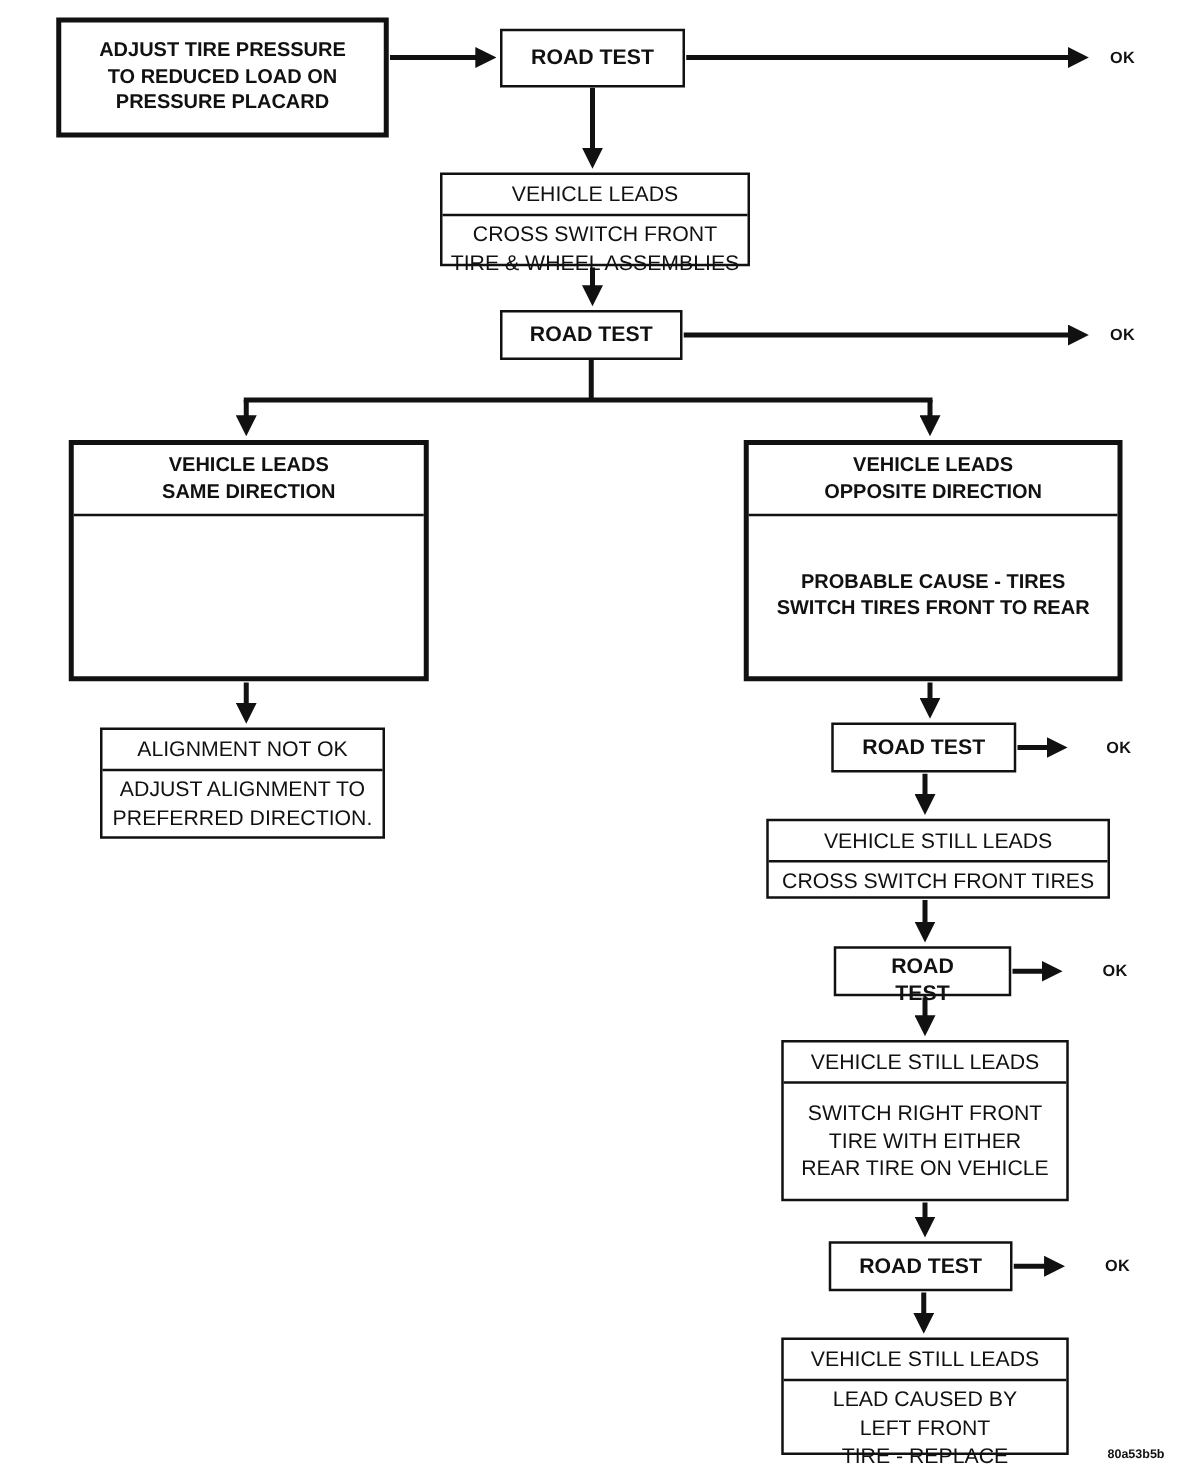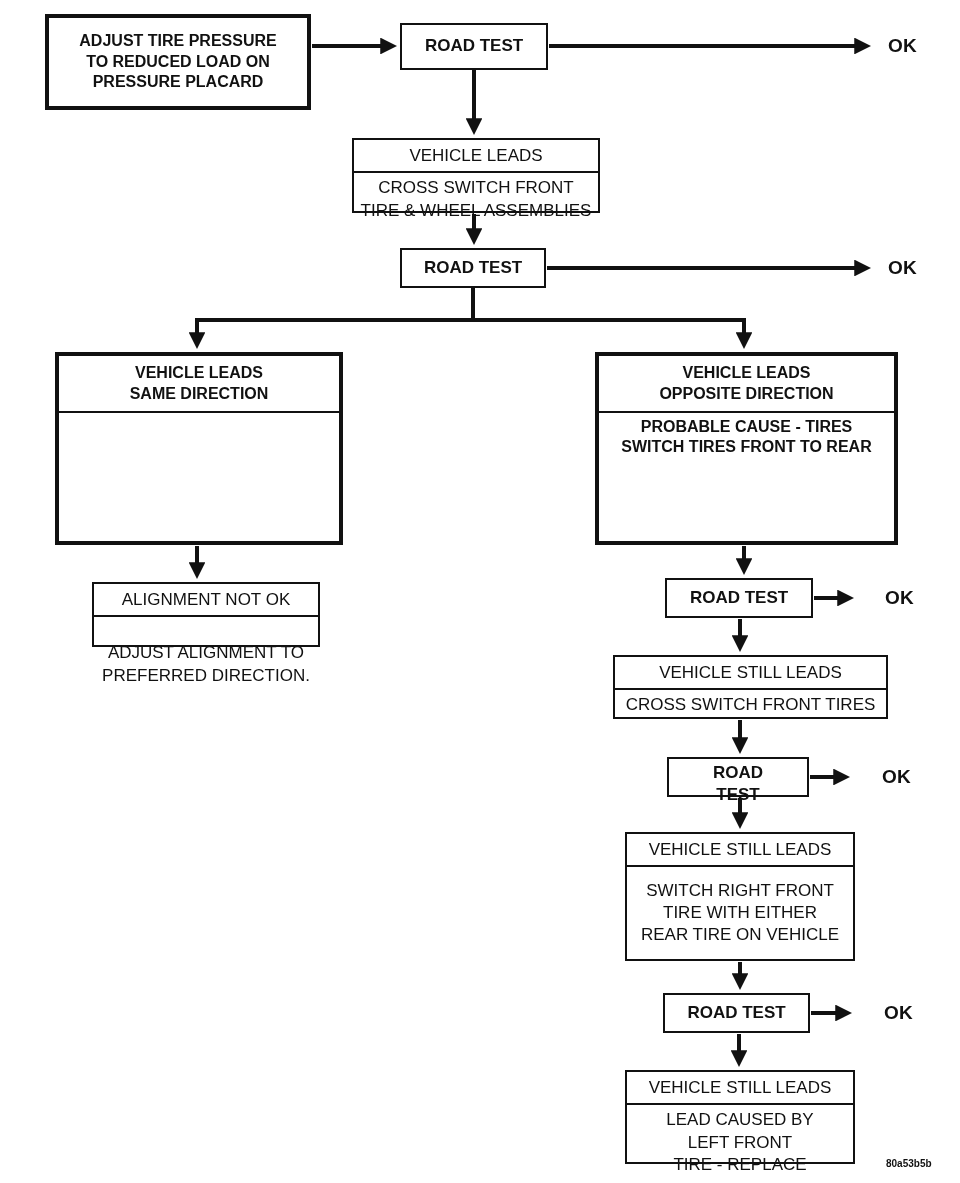--- a/index.html
+++ b/index.html
@@ -47,34 +47,35 @@
     justify-content: center;
     text-align: center;
     white-space: pre-line;
     padding: 4px 6px;
   }
   .node-body-col {
     flex: 1;
     display: flex;
     flex-direction: column;
     align-items: center;
+    justify-content: center;
     gap: 9px;
     text-align: center;
     white-space: pre-line;
     padding: 4px 6px;
   }
   .bold { font-weight: 700; }
   .fs15 { font-size: 17px; line-height: 1.32; }
   .fs16 { font-size: 16px; line-height: 1.3; }
   .heavy .node-header { padding: 7px 4px 6px 4px; }
 
   .ok-label {
     position: absolute;
     font-weight: 700;
-    font-size: 19px;
+    font-size: 13px;
     line-height: 20px;
     color: #111;
     letter-spacing: 0.3px;
   }
   .fig-code {
     position: absolute;
     font-size: 10px;
     font-weight: 700;
     color: #111;
   }
@@ -130,21 +131,21 @@
   <div class="node" style="left:400px; top:248px; width:146px; height:40px;">
     <div class="center-text bold fs15">ROAD TEST</div>
   </div>
   <div class="ok-label" style="left:888px; top:258px;">OK</div>
 
   <div class="node heavy" style="left:55px; top:352px; width:288px; height:193px;">
     <div class="node-header bold fs16">VEHICLE LEADS
 SAME DIRECTION</div>
   </div>
 
-  <div class="node" style="left:92px; top:582px; width:228px; height:65px;gap:21px;">
+  <div class="node" style="left:80px; top:582px; width:228px; height:89px;">
     <div class="node-header fs15">ALIGNMENT NOT OK</div>
     <div class="node-body fs15">ADJUST ALIGNMENT TO
 PREFERRED DIRECTION.</div>
   </div>
 
   <div class="node heavy" style="left:595px; top:352px; width:303px; height:193px;">
     <div class="node-header bold fs16">VEHICLE LEADS
 OPPOSITE DIRECTION</div>
     <div class="node-body-col fs16">
       <div class="bold">PROBABLE CAUSE - TIRES

